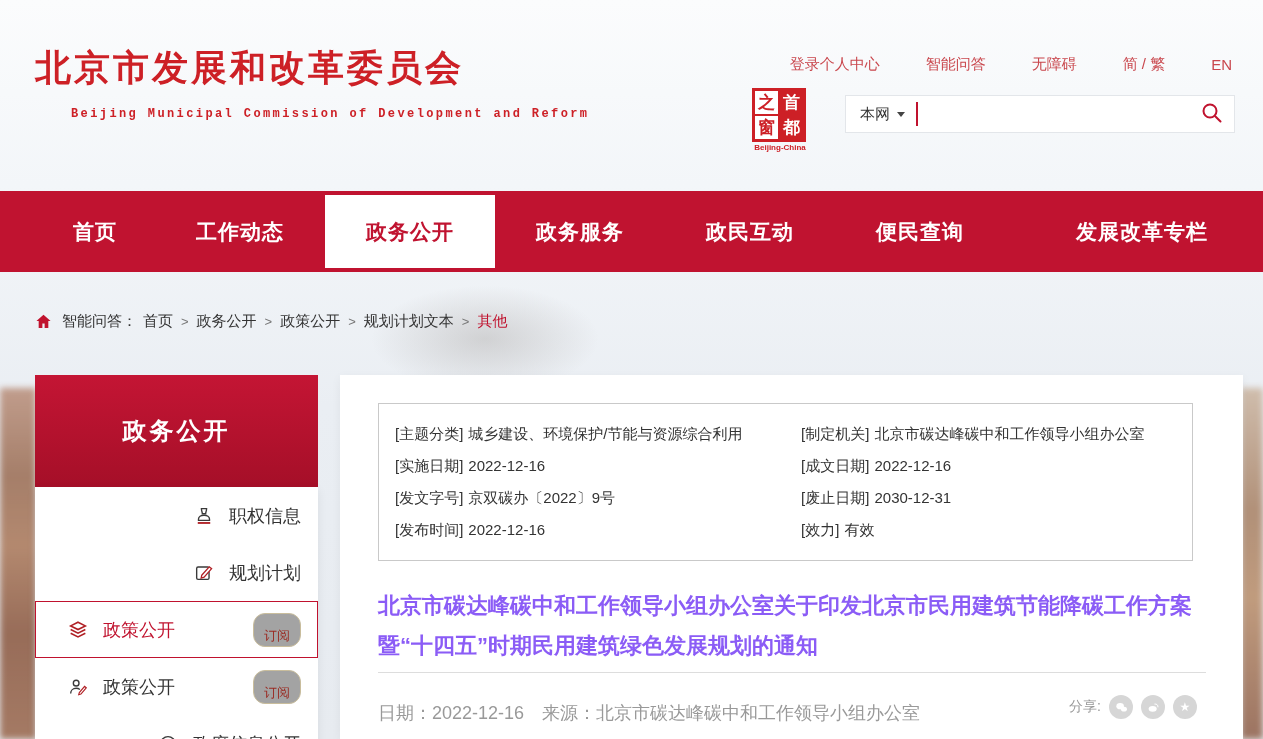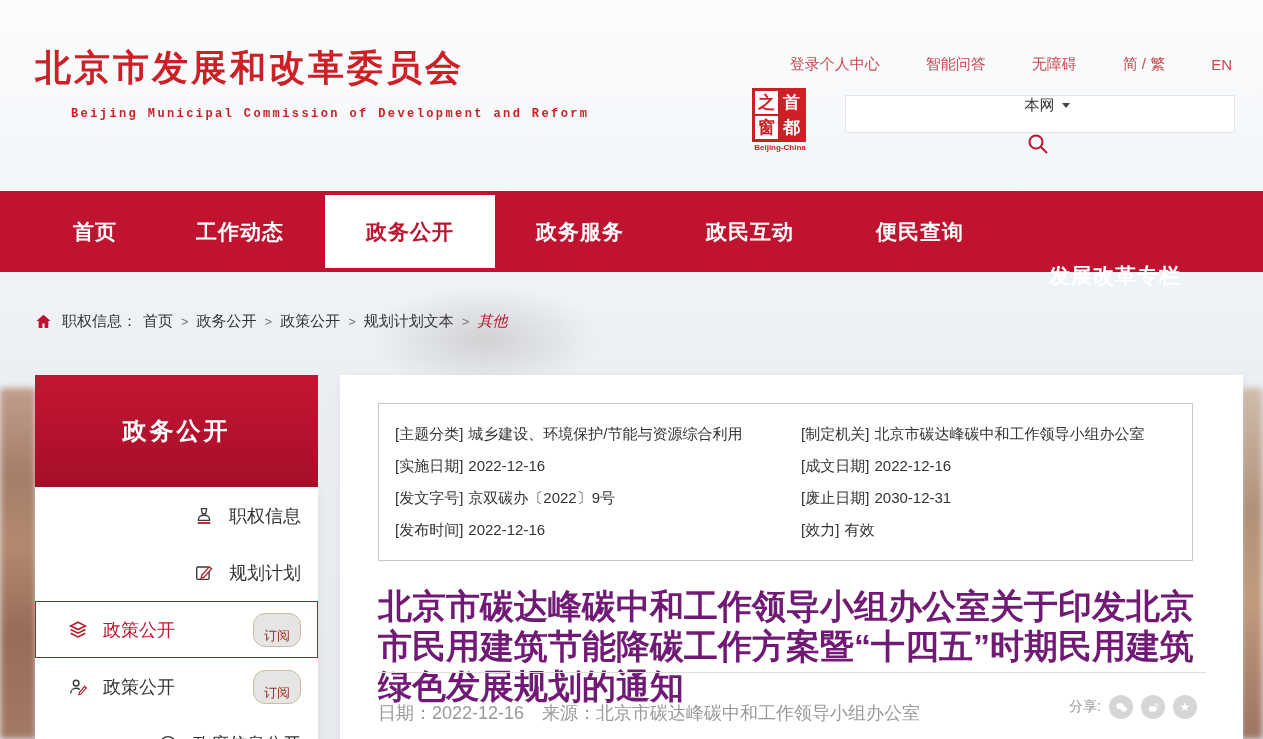--- a/index.html
+++ b/index.html
@@ -29,21 +29,21 @@
 
   .seal { position:absolute; left:752px; top:88px; width:56px; cursor:pointer; }
   .seal-grid { width:54px; height:54px; border:2px solid #cd2026; background:#fff;
                display:grid; grid-template-columns:1fr 1fr; grid-template-rows:1fr 1fr; }
   .seal-cell { display:flex; align-items:center; justify-content:center;
                font-size:17px; font-weight:bold; color:#cd2026; border:1px solid #cd2026; }
   .seal-cell.solid { background:#cd2026; color:#fff; }
   .seal-caption { margin-top:1px; text-align:center; font-size:8px; font-weight:bold; color:#cd2026; }
 
   .search-bar { position:absolute; left:845px; top:95px; width:390px; height:38px;
-                background:#fff; border:1px solid #e3e6ea; display:flex; align-items:center;flex-direction:column; }
+                background:#fff; border:1px solid #e3e6ea; display:flex; align-items:center; }
   .scope { display:flex; align-items:center; gap:7px; margin-left:14px; font-size:15px; color:#333; cursor:pointer; }
   .tri-down { width:0; height:0; border-left:4px solid transparent; border-right:4px solid transparent;
               border-top:5px solid #444; }
   .input-caret { width:2px; height:24px; background:#c0122e; margin-left:11px; }
   .search-bar input { flex:1; height:100%; border:none; outline:none; font-size:15px; padding:0 8px;
                       background:transparent; font-family:inherit; }
   .search-btn { width:36px; height:36px; display:flex; align-items:center; justify-content:center;
                 background:none; border:none; cursor:pointer; margin-right:4px; }
 
   
@@ -52,44 +52,44 @@
               color:#fff; font-size:21px; font-weight:600; letter-spacing:1px; cursor:pointer; }
   .nav-item.active { top:4px; height:73px; background:#fff; color:#c01330; }
 
   
   .breadcrumb { position:absolute; left:35px; top:312px; display:flex; align-items:center;
                 font-size:15px; color:#333; }
   .breadcrumb .home { display:flex; align-items:center; margin-right:10px; cursor:pointer; }
   .breadcrumb .prefix { margin-right:6px; }
   .breadcrumb a { color:#333; text-decoration:none; cursor:pointer; }
   .breadcrumb .sep { color:#777; margin:0 8px; font-size:13px; }
-  .breadcrumb .current { color:#c0122e;font-style:italic; }
+  .breadcrumb .current { color:#c0122e; }
 
   
   .sidebar { position:absolute; left:35px; top:375px; width:283px; }
   .sidebar-header { height:112px; background:linear-gradient(180deg,#c41534,#a50f28);
                     color:#fff; font-size:24px; font-weight:600; letter-spacing:3px;
                     display:flex; align-items:center; justify-content:center; }
   .sidebar-list { background:#fff; box-shadow:0 3px 10px rgba(0,0,0,.07); }
   .sidebar-item { height:57px; display:flex; align-items:center; padding:0 16px 0 30px;
                   font-size:18px; color:#333; cursor:pointer; border:1px solid transparent;justify-content:flex-end; }
   .sidebar-item .icon { display:flex; width:24px; justify-content:center; margin-right:13px; }
   .sidebar-item.active { border:1px solid #c0122e; color:#c0122e; }
-  .badge { margin-left:auto; background:#e5e5e5; border:1px solid #c9bd9c; color:#9a2a22;
+  .badge { margin-left:auto; background:#a3a3a3; border:1px solid #c9bd9c; color:#9a2a22;
            font-size:13px; line-height:1; padding:15px 10px 4px; border-radius:12px; cursor:pointer; }
 
   
   .main { position:absolute; left:340px; top:375px; width:903px; height:364px; background:#fff;
           box-shadow:0 3px 10px rgba(0,0,0,.05); }
   .meta-box { position:absolute; left:38px; top:28px; width:815px; border:1px solid #c9c9c9;
               padding:14px 16px; display:grid; grid-template-columns:52% 48%;
               font-size:15px; color:#333; line-height:32px; }
   .meta-item .m-label { margin-right:5px; }
   .article-title { position:absolute; left:38px; top:211px; width:826px;
-                   font-size:34px; font-weight:600; color:#701a75; line-height:40px; }
+                   font-size:22px; font-weight:600; color:#8b5cf6; line-height:40px; }
   .divider { position:absolute; left:38px; top:297px; width:828px; height:1px; background:#ddd; }
   .article-info { position:absolute; left:38px; top:326px; font-size:18px; color:#999; }
   .article-info .gap { display:inline-block; width:18px; }
   .share { position:absolute; right:46px; top:320px; display:flex; align-items:center; color:#999; font-size:14px; }
   .share-circle { width:24px; height:24px; border-radius:50%; background:#d6d6d6; margin-left:8px;
                   display:flex; align-items:center; justify-content:center; cursor:pointer;
                   color:#fff; font-size:12px; line-height:1; }
 </style>
 </head>
 <body>
@@ -140,30 +140,30 @@
     </button>
   </div>
 
   <div class="nav">
     <div class="nav-item" style="left:40px;width:110px;">首页</div>
     <div class="nav-item" style="left:165px;width:150px;">工作动态</div>
     <div class="nav-item active" style="left:325px;width:170px;">政务公开</div>
     <div class="nav-item" style="left:675px;width:150px;">政民互动</div>
     <div class="nav-item" style="left:505px;width:150px;">政务服务</div>
     <div class="nav-item" style="left:845px;width:150px;">便民查询</div>
-    <div class="nav-item" style="left:1015px;width:200px;margin-top:44px;">发展改革专栏</div>
+    <div class="nav-item" style="left:1042px;width:200px;">发展改革专栏</div>
   </div>
 
   <div class="breadcrumb">
     <span class="home">
       <svg width="17" height="17" viewBox="0 0 24 24">
           <path d="M12 2.5l10 8.8h-3.2V21h-5.2v-6.2h-3.2V21H5.2v-9.7H2z" fill="#c0122e"></path>
         </svg>
     </span>
-    <span class="prefix">职权信息：</span>
+    <span class="prefix">智能问答：</span>
     <a>首页</a>
     <span class="sep">&gt;</span>
     <a>政务公开</a>
     <span class="sep">&gt;</span>
     <a>政策公开</a>
     <span class="sep">&gt;</span>
     <a>规划计划文本</a>
     <span class="sep">&gt;</span>
     <a class="current">其他</a>
   </div>

